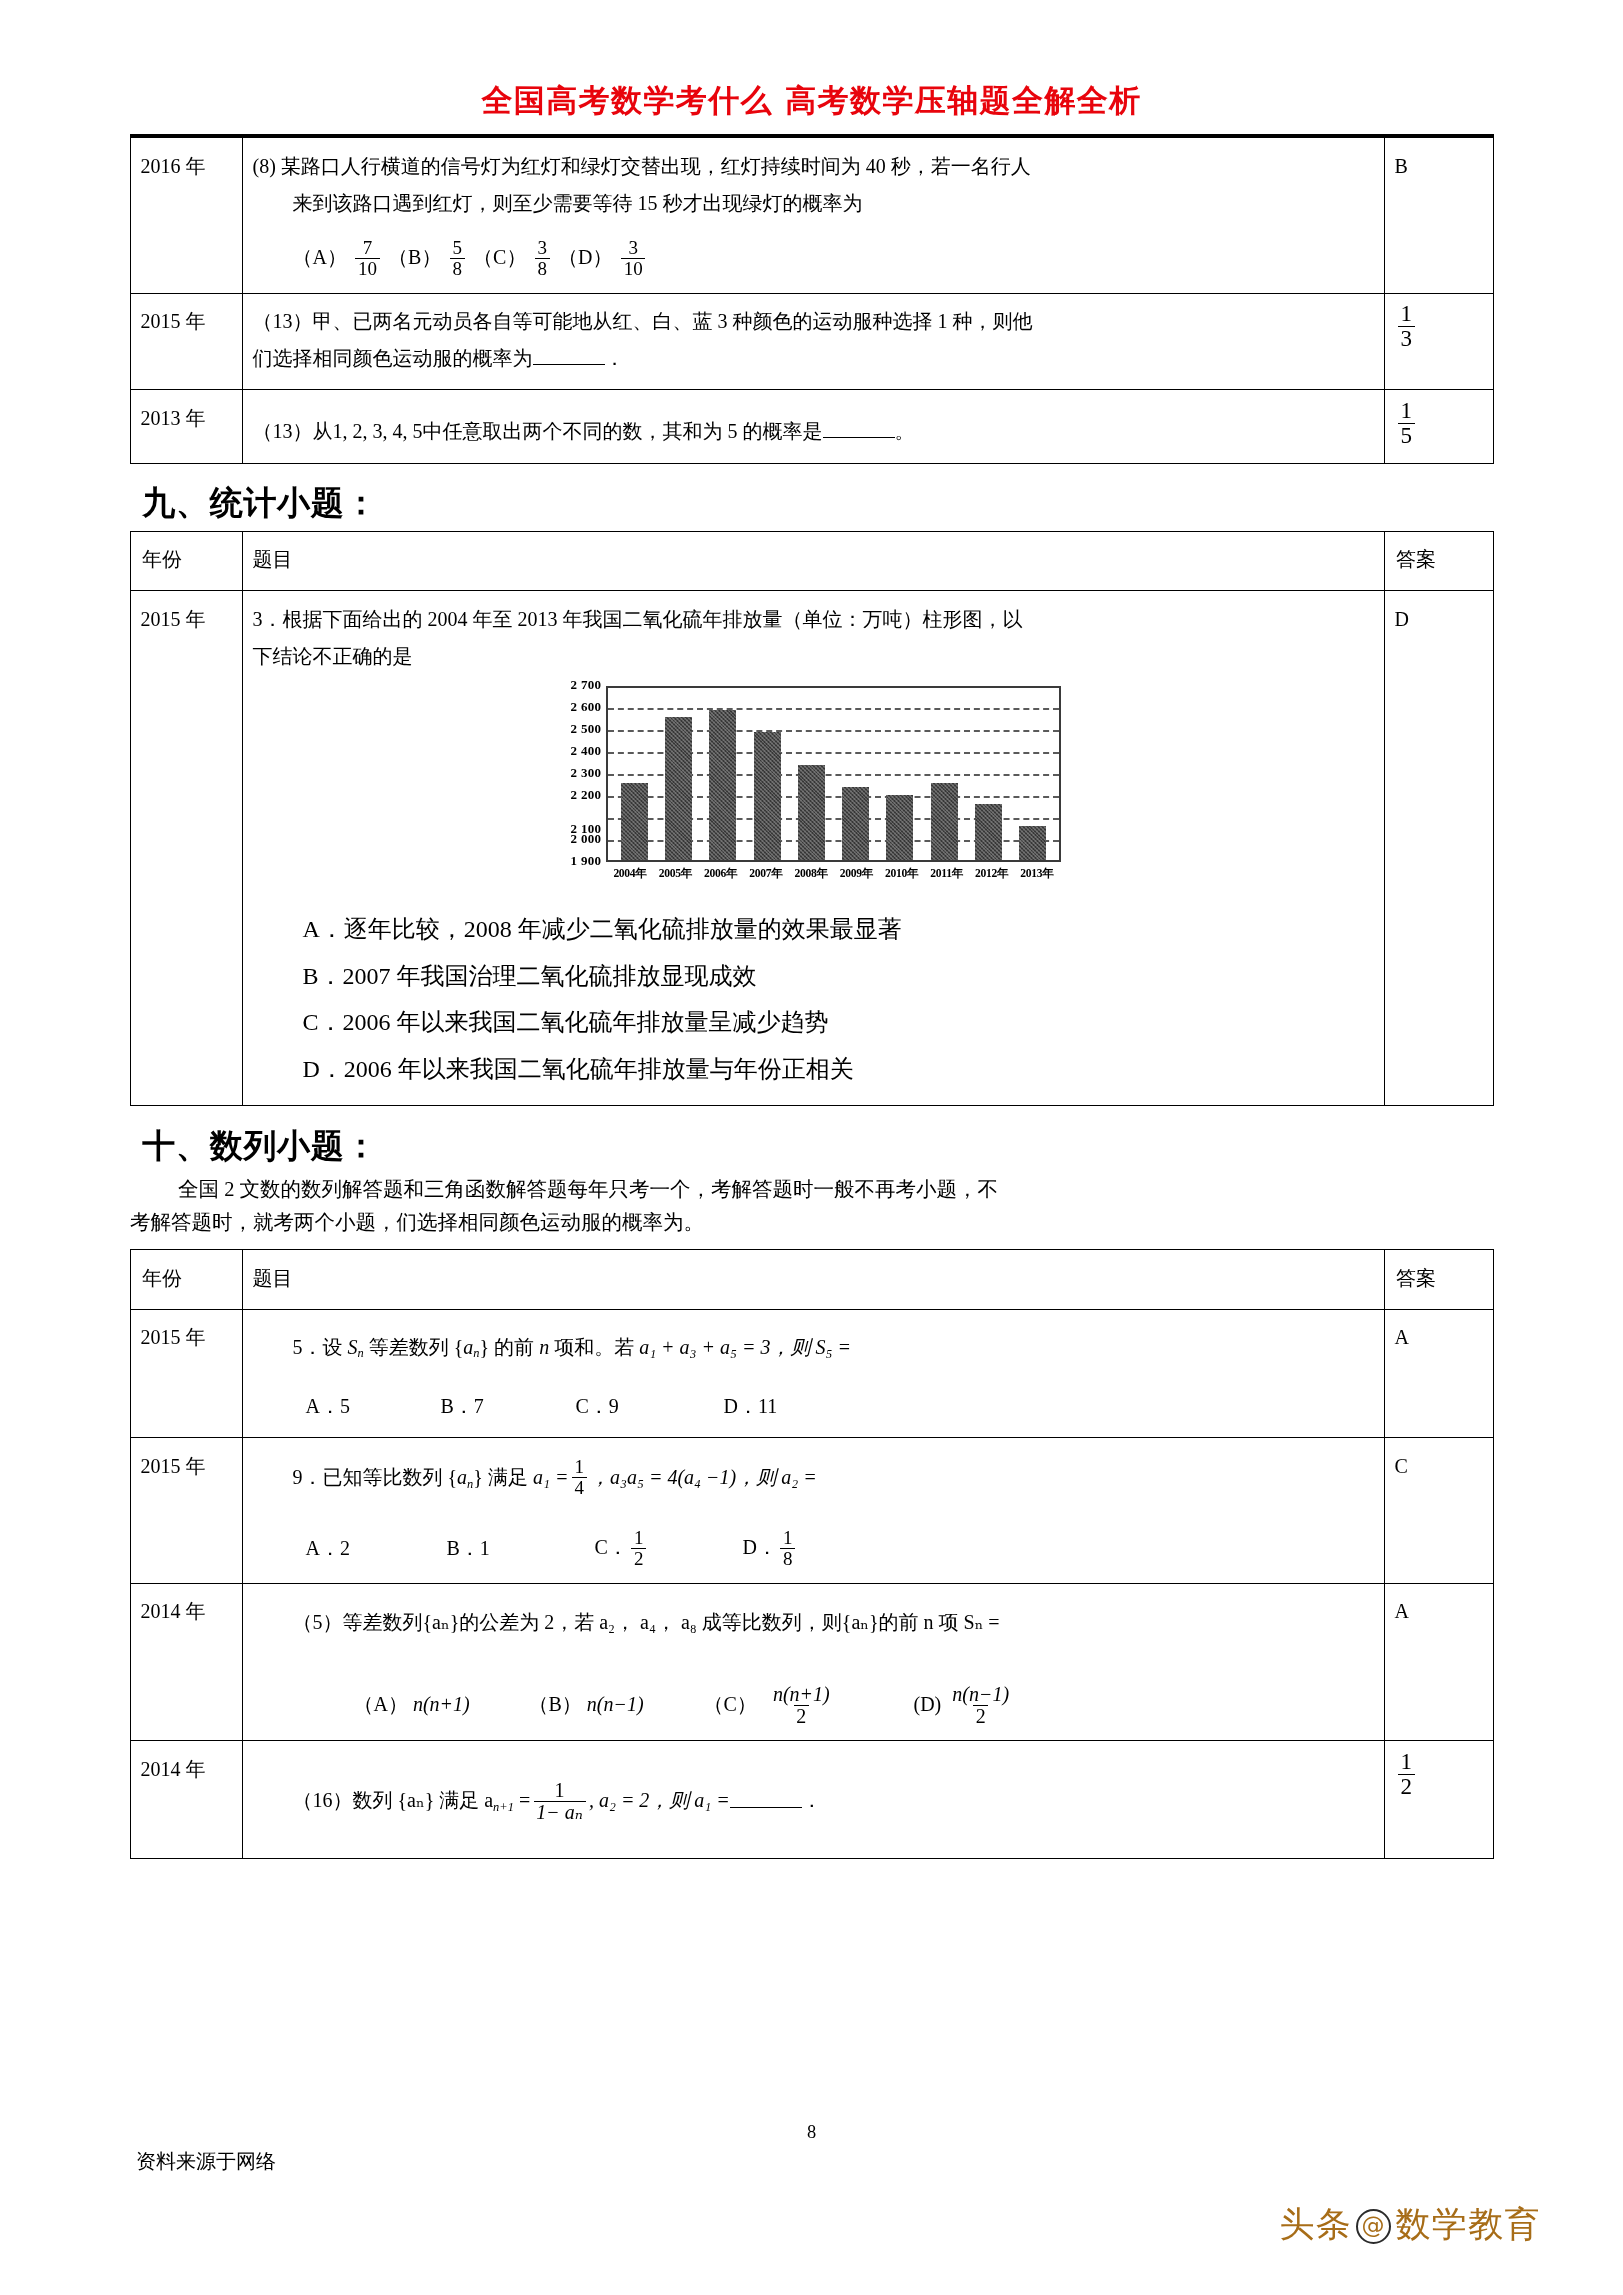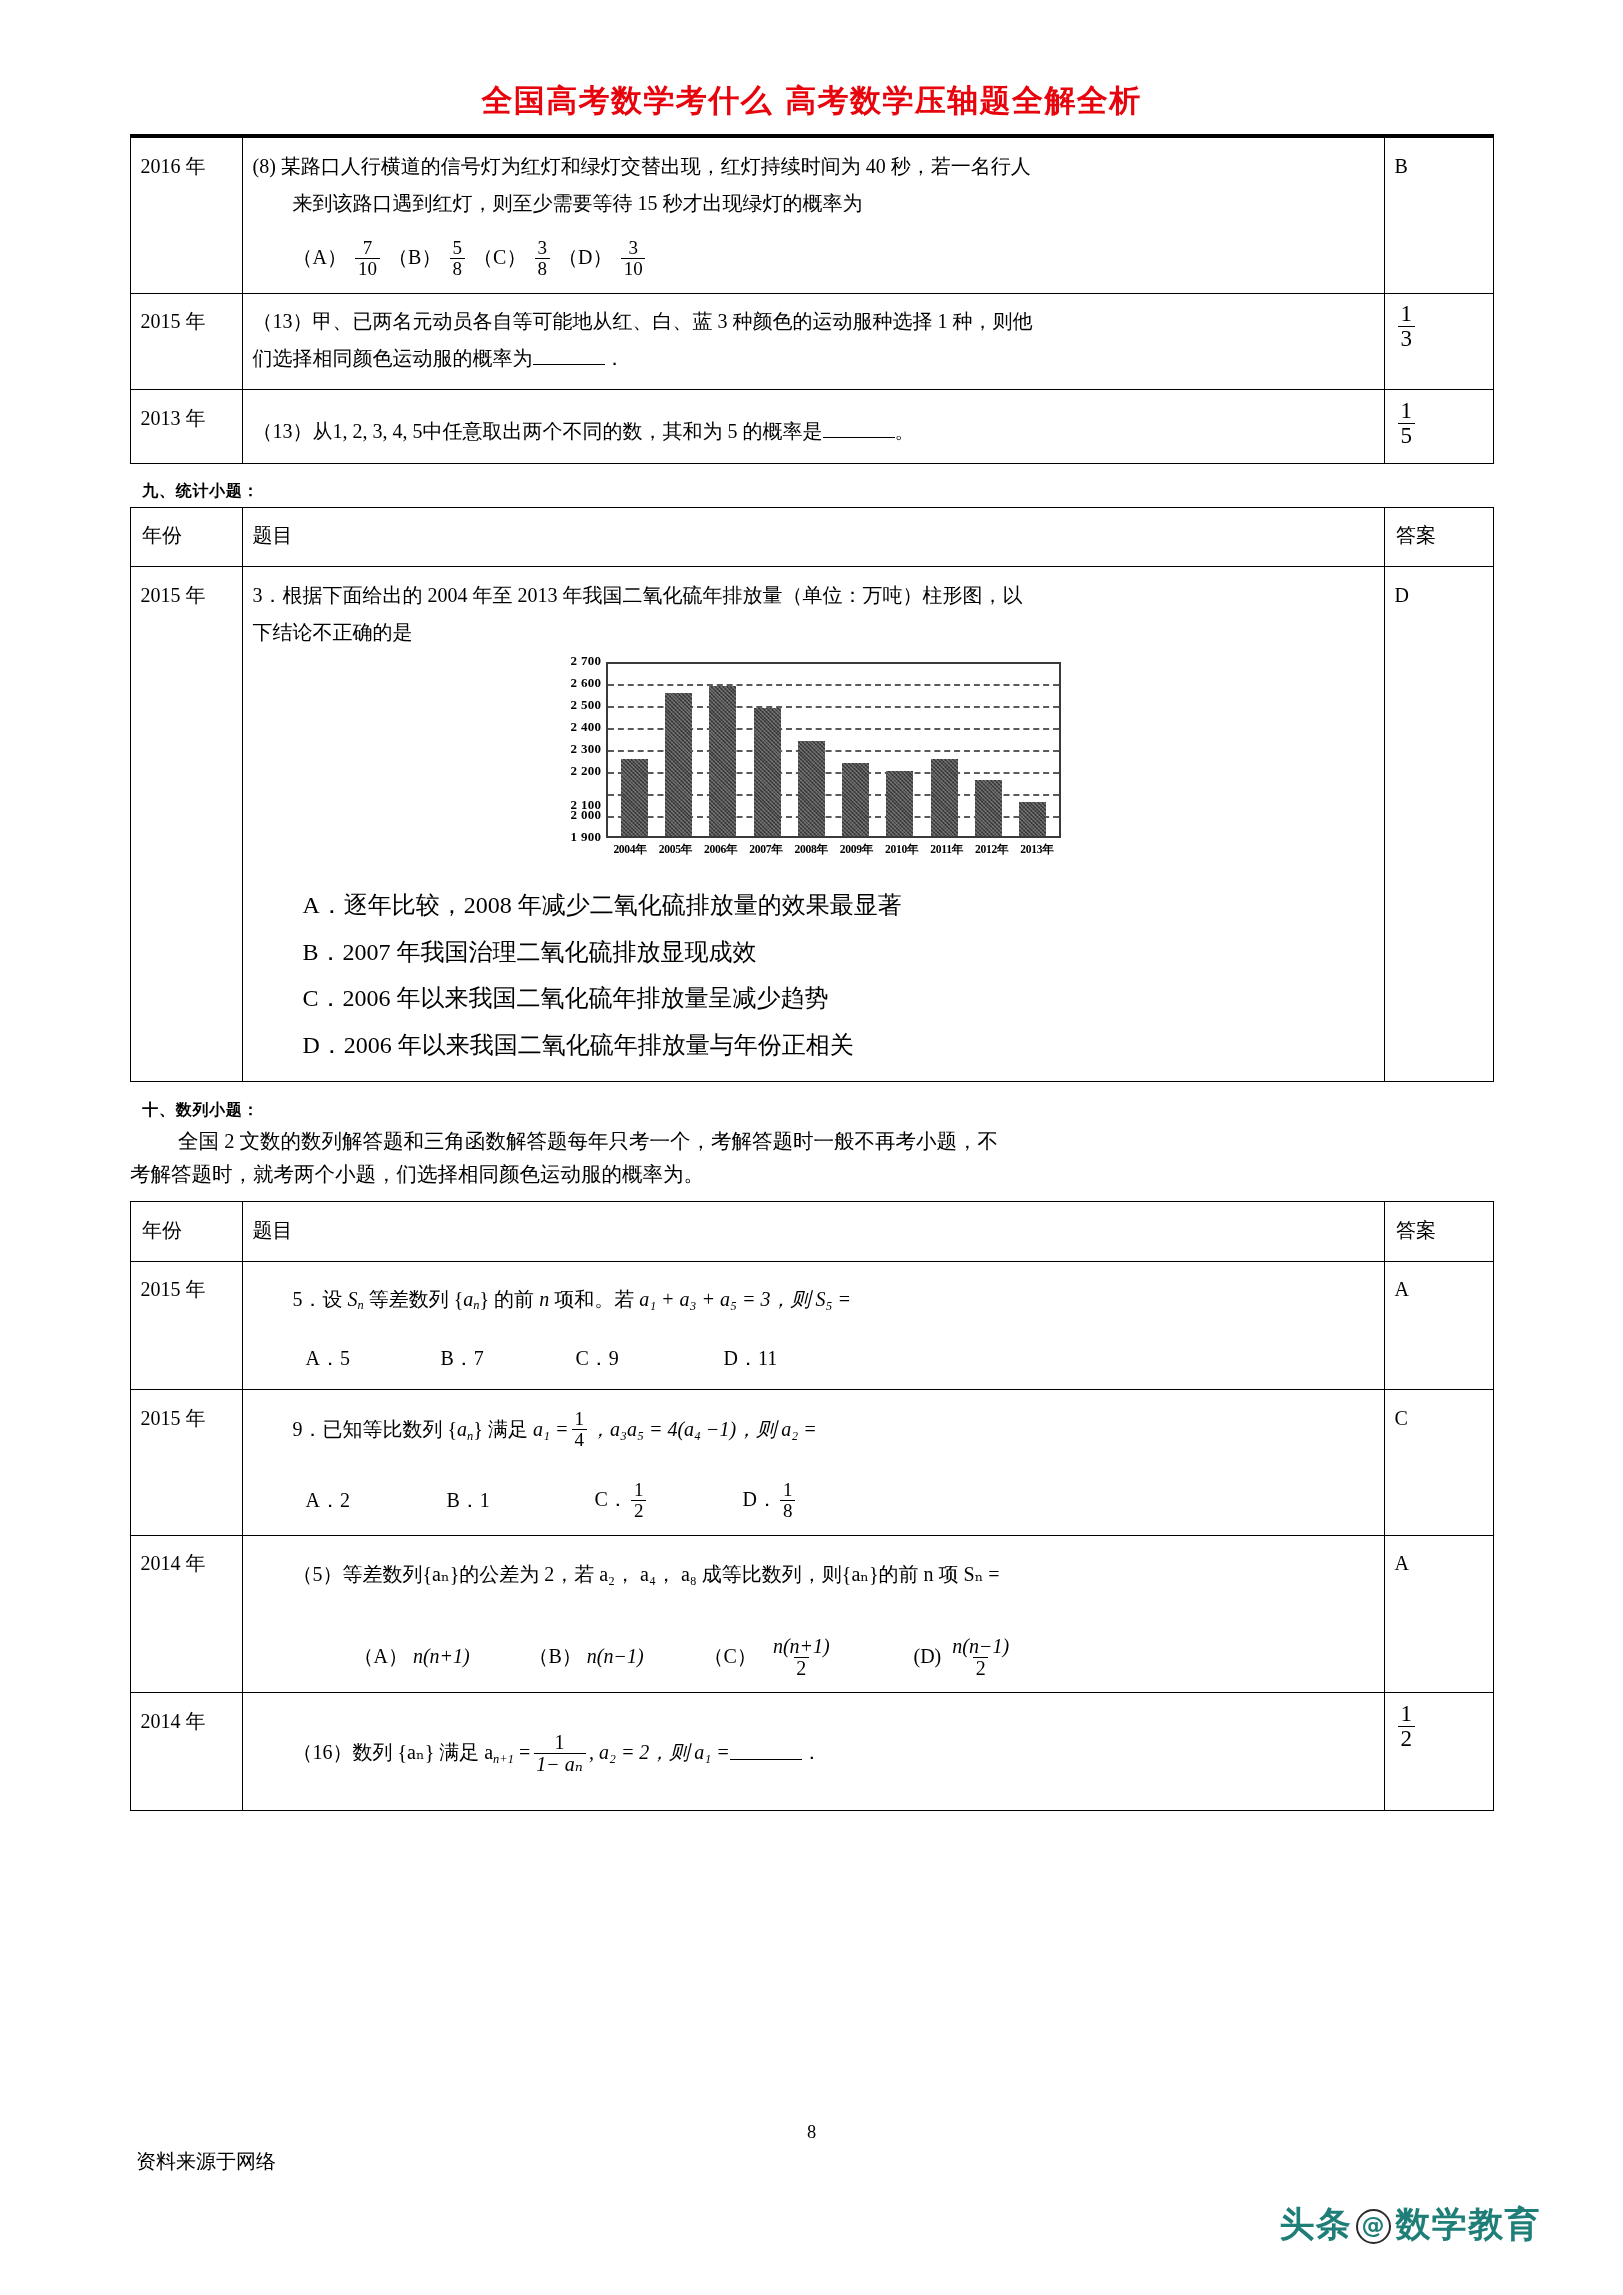--- a/index.html
+++ b/index.html
@@ -98,21 +98,21 @@
   .frac .den { padding: 0 2.7px; border-top: 1.4px solid #000; }
   .frac.big { font-size: 1.0em; }
   .ans .frac { font-size: 23px; }
 
   i.mv { font-family: "Liberation Serif","DejaVu Serif",serif; font-style: italic; }
   sub.sb { font-size: 0.62em; vertical-align: -0.28em; }
   .blank { display:inline-block; border-bottom: 1.4px solid #000; width: 72px; }
 
   
   .sec-head {
-    font-size: 16px;
+    font-size: 33px;
     font-weight: bold;
     margin: 17.7px 0 4.1px 12.3px;
     font-family: Liberation Sans, sans-serif;
     letter-spacing: 0.7px;
   }
   .sec-para {
     font-size: 20.5px;
     line-height: 1.62;
     margin: 4.1px 0 9.5px 0;
     padding-left: 41px;
@@ -214,22 +214,22 @@
     position: absolute;
     left: 136px;
     top: 2148px;
     font-size: 20px;
   }
   .watermark {
     position: absolute;
     right: 82px;
     top: 2201px;
     font-size: 35px;
-    font-weight: bold;
-    color: #0f766e;
+    font-weight: normal;
+    color: #a16207;
     font-family: "DejaVu Sans", "Liberation Sans", sans-serif;
     letter-spacing: 1.4px;
     opacity: .93;
   }
   .wm-at {
     display: inline-block;
     border: 2px solid #1c1c1c;
     border-radius: 50%;
     width: 31px; height: 31px;
     line-height: 29px;

